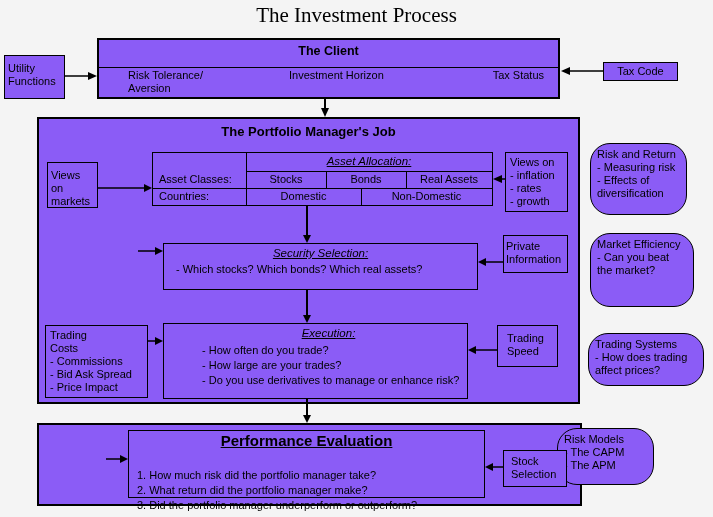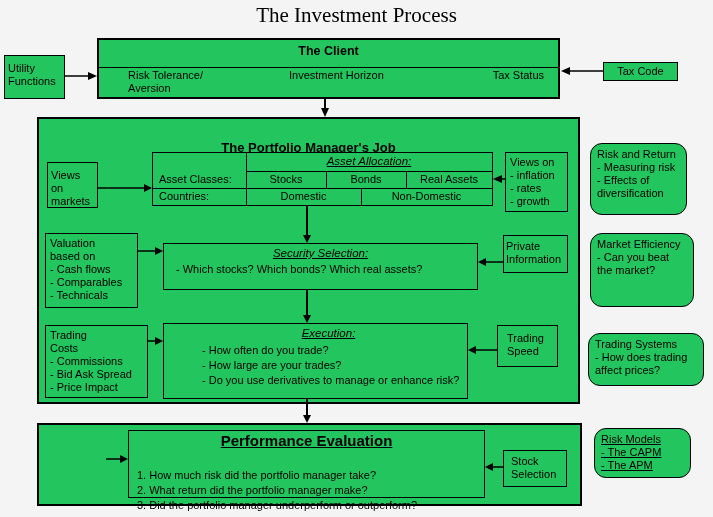--- a/index.html
+++ b/index.html
@@ -3,23 +3,23 @@
 <meta charset="utf-8">
 <style>
   html,body { margin:0; padding:0; }
   .page {
     position:relative; width:713px; height:517px;
     background:#f4f4f4; color:#000;
     font-family:"Liberation Sans", sans-serif; font-size:11px; line-height:13px;
     overflow:hidden;
   }
   .abs { position:absolute; box-sizing:border-box; }
-  .box { position:absolute; box-sizing:border-box; background:#22c55e; border:1px solid #000; }
+  .box { position:absolute; box-sizing:border-box; background:#8b5cf6; border:1px solid #000; }
   .thick { border-width:2px; }
-  .bubble { border-radius:12px; padding:4px 6px; }
+  .bubble { border-radius:20px; padding:4px 6px; }
   .title {
     position:absolute; left:0; top:3px; width:100%; text-align:center;
     font-family:"Liberation Serif", serif; font-size:21px; line-height:24px;
   }
   .hdr { font-weight:bold; font-size:12.5px; line-height:15px; text-align:center; }
   .hdr-u { text-decoration:underline; }
   .ital { font-style:italic; text-decoration:underline; font-size:11.5px; text-align:center; }
   .line { position:absolute; background:#000; }
   .ln { display:block; }
   .pad { padding:3px 4px; }
@@ -45,21 +45,21 @@
   </div>
 
   <div class="box z6" style="left:4px; top:55px; width:61px; height:44px; padding:6px 3px;">
     <span class="ln">Utility</span>
     <span class="ln">Functions</span>
   </div>
 
   <div class="box z6" style="left:603px; top:62px; width:75px; height:19px; text-align:center; padding-top:2px;">Tax Code</div>
 
   <div class="box thick z2" style="left:37px; top:117px; width:543px; height:287px;">
-    <div class="hdr" style="padding-top:21px; font-size:13px;">The Portfolio Manager's Job</div>
+    <div class="hdr" style="padding-top:5px; font-size:13px;">The Portfolio Manager's Job</div>
   </div>
 
   <div class="box z6" style="left:47px; top:162px; width:51px; height:46px; padding:6px 3px;">
     <span class="ln">Views on</span>
     <span class="ln">markets</span>
   </div>
 
   <div class="box z6" style="left:152px; top:152px; width:341px; height:54px;">
     <div class="line" style="left:93px; top:0; width:1px; height:52px;"></div>
     <div class="line" style="left:93px; top:18px; width:246px; height:1px;"></div>
@@ -77,27 +77,20 @@
     <div class="cell" style="left:208px; top:37px; width:131px;">Non-Domestic</div>
   </div>
 
   <div class="box z6 pad" style="left:505px; top:152px; width:63px; height:60px;">
     <span class="ln">Views on</span>
     <span class="ln">- inflation</span>
     <span class="ln">- rates</span>
     <span class="ln">- growth</span>
   </div>
 
-  <div class="box z6 pad" style="left:45px; top:233px; width:93px; height:75px;">
-    <span class="ln">Valuation</span>
-    <span class="ln">based on</span>
-    <span class="ln">- Cash flows</span>
-    <span class="ln">- Comparables</span>
-    <span class="ln">- Technicals</span>
-  </div>
 
   <div class="box z6" style="left:163px; top:243px; width:315px; height:47px;">
     <div class="ital" style="padding-top:3px;">Security Selection:</div>
     <div style="padding:3px 0 0 12px;">- Which stocks? Which bonds? Which real assets?</div>
   </div>
 
   <div class="box z6" style="left:503px; top:235px; width:65px; height:38px; padding:4px 2px;">
     <span class="ln">Private</span>
     <span class="ln">Information</span>
   </div>
@@ -150,21 +143,21 @@
   <div class="box bubble z2" style="left:590px; top:233px; width:104px; height:74px;">
     <span class="ln">Market Efficiency</span>
     <span class="ln">- Can you beat</span>
     <span class="ln">the market?</span>
   </div>
   <div class="box bubble z2" style="left:588px; top:333px; width:116px; height:53px;">
     <span class="ln">Trading Systems</span>
     <span class="ln">- How does trading</span>
     <span class="ln">affect prices?</span>
   </div>
-  <div class="box bubble z2" style="left:594px; top:428px; width:97px; height:50px;text-decoration:underline;">
+  <div class="box bubble z2" style="left:557px; top:428px; width:97px; height:57px;">
     <span class="ln">Risk Models</span>
     <span class="ln">- The CAPM</span>
     <span class="ln">- The APM</span>
   </div>
 
   <svg class="arrows" width="713" height="517">
     <g stroke="#000" fill="#000">
       <line x1="65" y1="76" x2="89" y2="76" stroke-width="1.5"></line>
       <polygon points="97,76 88,72 88,80" stroke="none"></polygon>
       <line x1="603" y1="71" x2="570" y2="71" stroke-width="1.5"></line>

